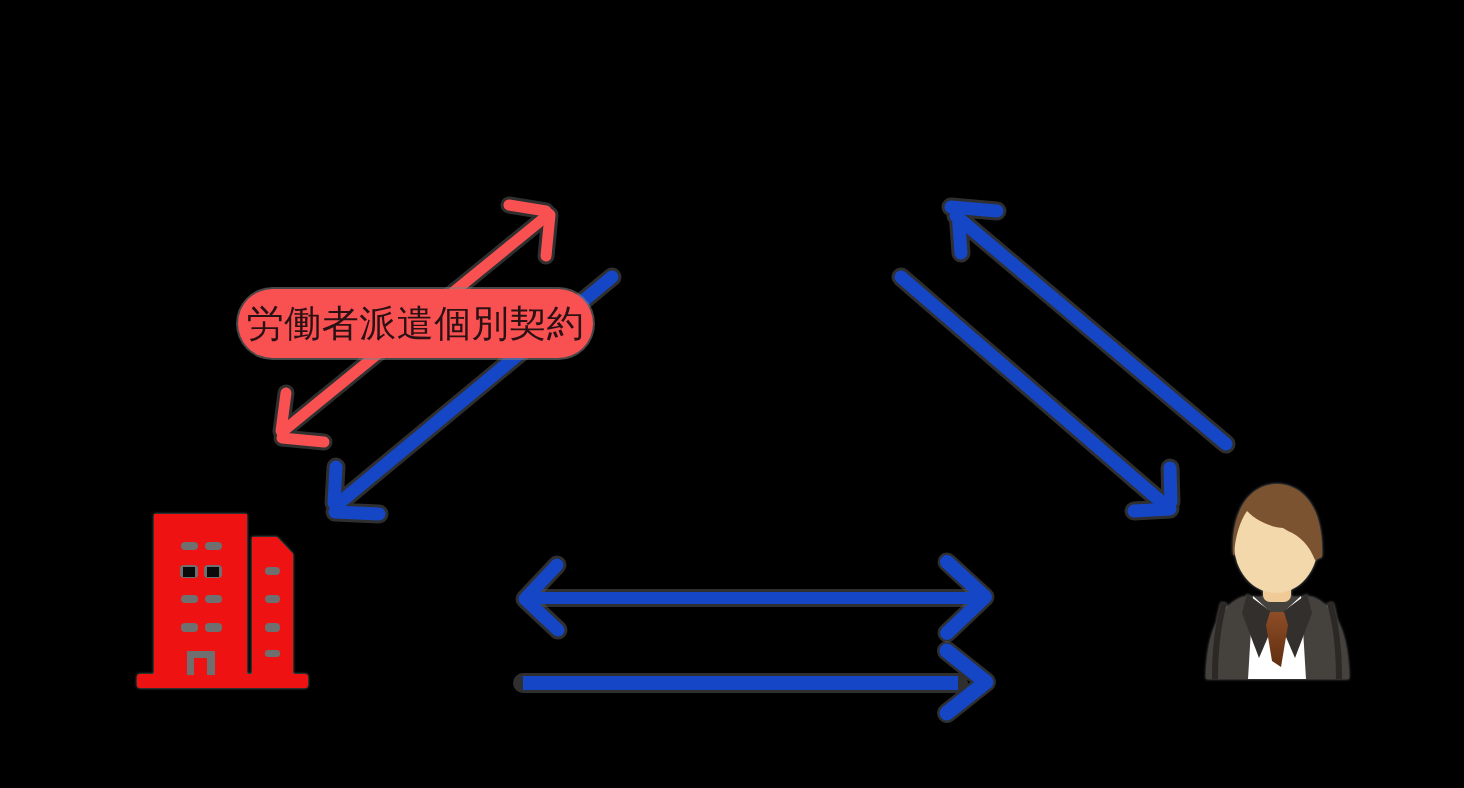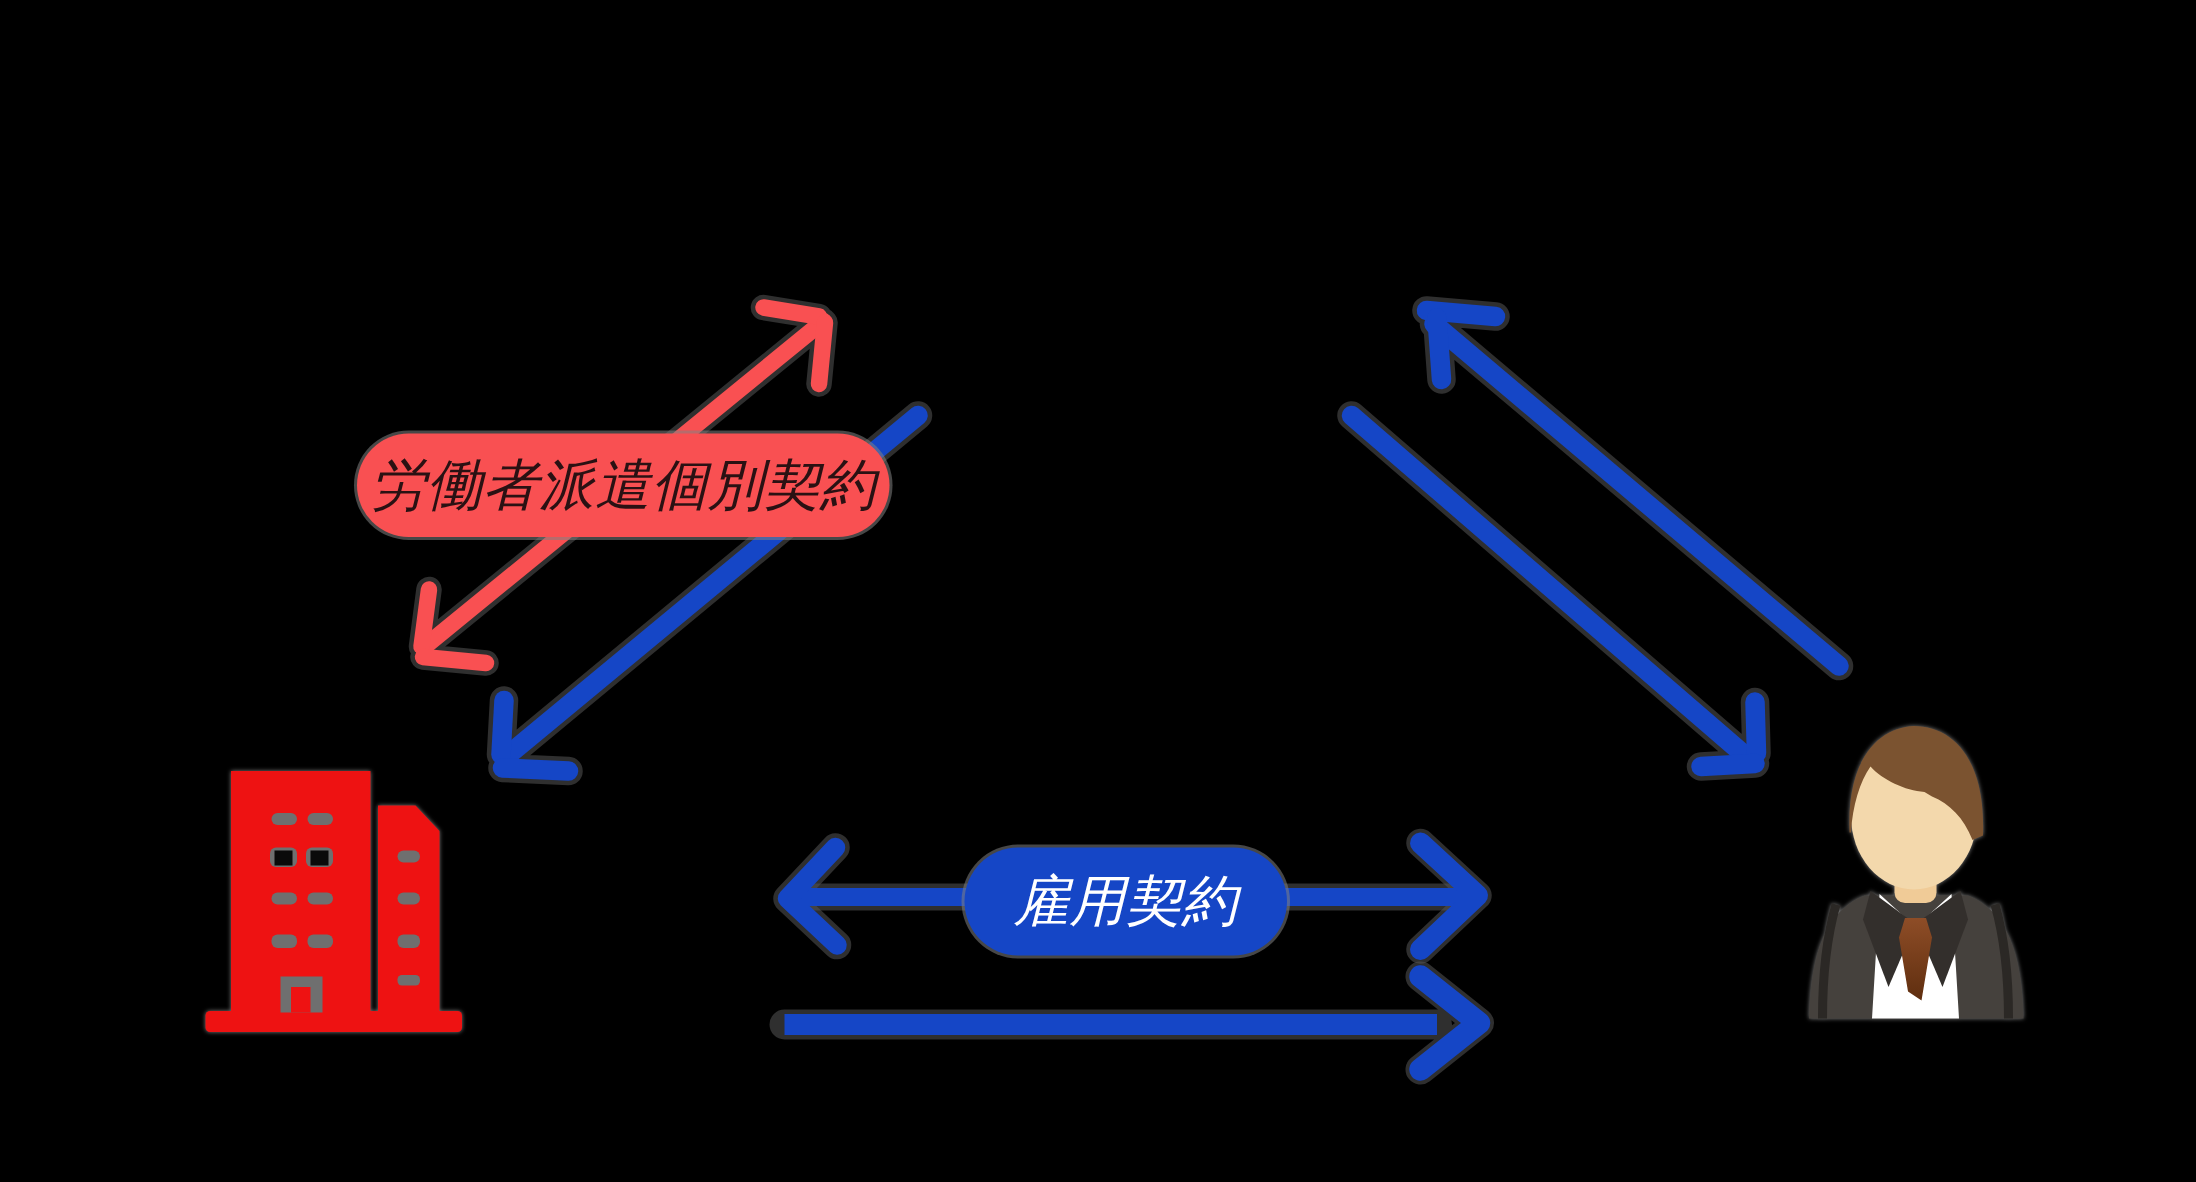--- a/index.html
+++ b/index.html
@@ -18,21 +18,20 @@
   .stroke-red{stroke:var(--red-accent,#F95052);fill:none;}
   .fill-bred{fill:var(--building-red,#EE1212);}
   .win{fill:#6f6f6f;}
   .win-dark{fill:#0a0a0a;}
 
   .pill{
     position:absolute;
     display:flex;align-items:center;justify-content:center;
     box-shadow:0 0 0 2px rgba(130,130,130,.55);
     white-space:nowrap;
-    font-style:italic;
   }
   .pill-red{
     left:238px;top:289px;width:355px;height:69px;border-radius:35px;
     background:var(--red-accent,#F95052);
     color:var(--label-text-dark,#2A1113);
     font-size:37px;letter-spacing:.5px;
   }
   .pill-blue{
     left:643px;top:565px;width:215px;height:72px;border-radius:36px;
     background:var(--blue-accent,#1546C6);
@@ -150,15 +149,14 @@
                L1315 560
                C1309 545 1300 536 1288 531
                L1283 528
                C1270 527 1255 520 1247 511
                C1240 521 1235 537 1234 555 Z" fill="#7B5330"></path>
     </g>
   </svg>
 
   <div class="pill pill-red">労働者派遣個別契約</div>
 
-  <div class="pill pill-blue">雇用契約</div>
 
 </div>
 
 </body></html>

